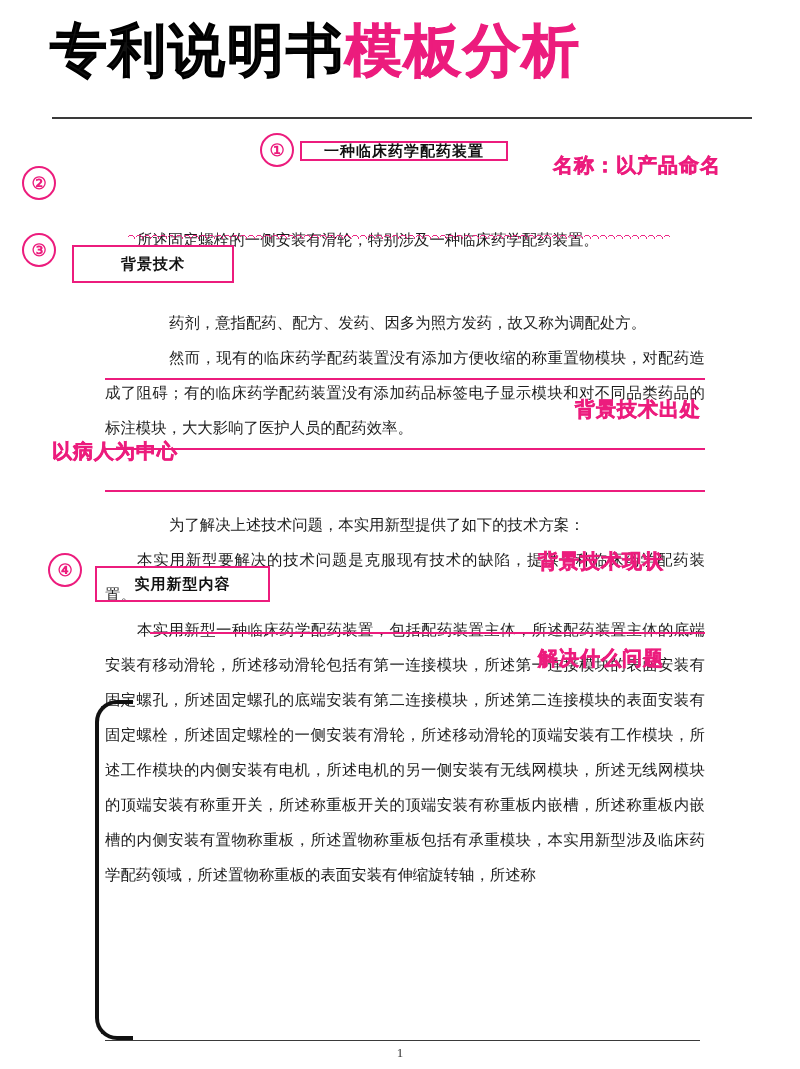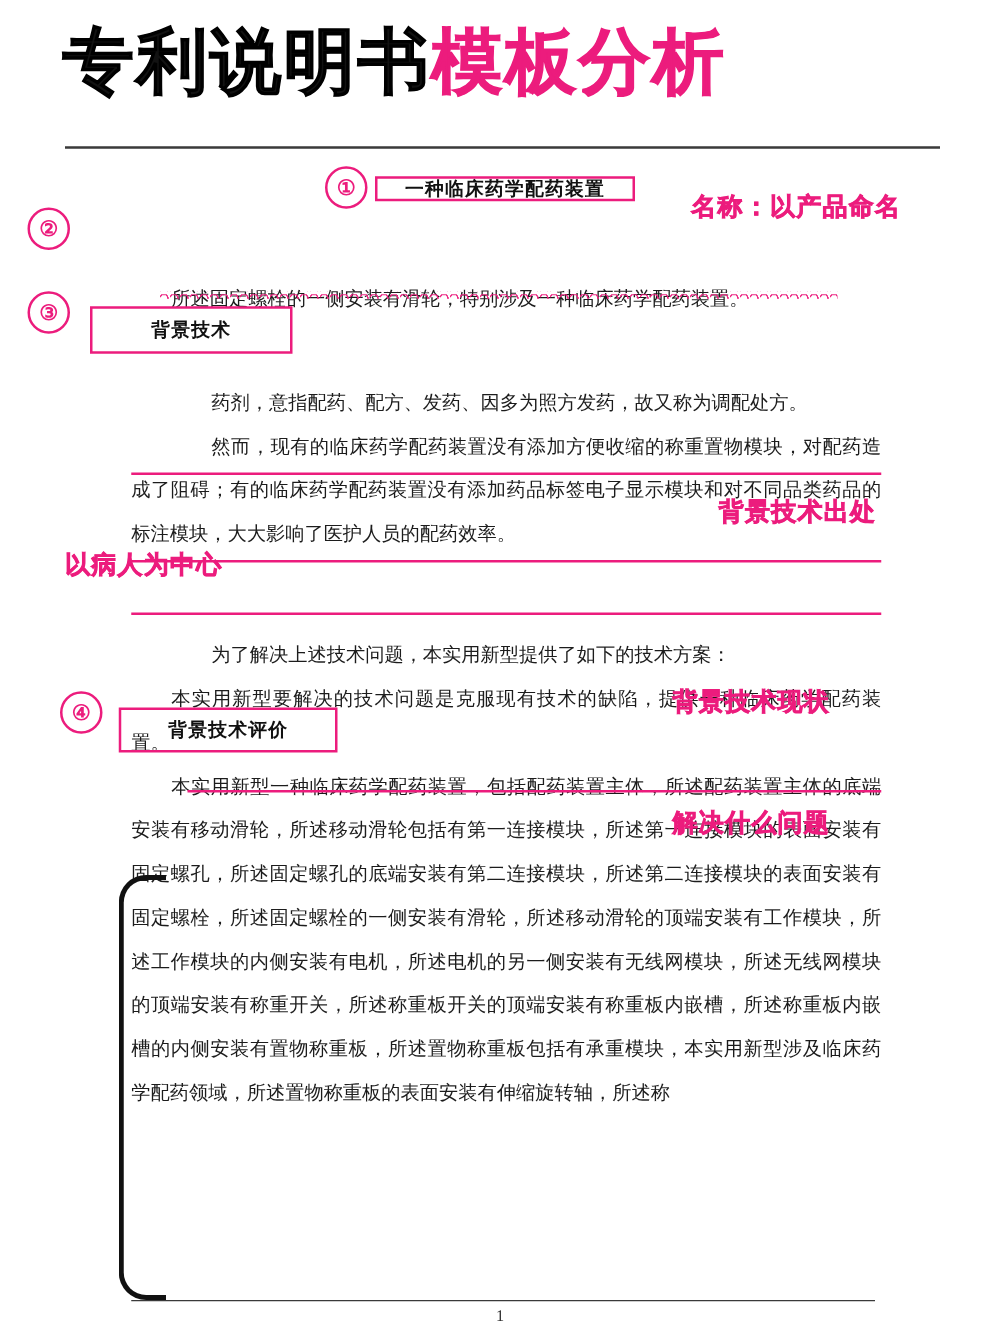--- a/index.html
+++ b/index.html
@@ -173,21 +173,21 @@
 
   <div class="uline" style="left:105px;top:378px;width:600px"></div>
   <div class="uline" style="left:105px;top:448px;width:600px"></div>
   <div class="pink-note" style="left:575px;top:396px">背景技术出处</div>
   <div class="pink-note" style="left:52px;top:438px">以病人为中心</div>
 
   <div class="uline" style="left:105px;top:490px;width:600px"></div>
   <div class="pink-note" style="left:538px;top:548px">背景技术现状</div>
 
   <div class="circle-num" style="left:48px;top:553px">④</div>
-  <div class="pink-box" style="left:95px;top:566px;width:175px;height:36px">背景技术评价</div>
+  <div class="pink-box" style="left:95px;top:566px;width:175px;height:36px">实用新型内容</div>
 
   <div class="uline" style="left:150px;top:632px;width:555px"></div>
   <div class="pink-note" style="left:538px;top:645px">解决什么问题</div>
 
   <div class="brace-big" style="left:95px;top:700px;height:340px"></div>
 
   <div class="bottom-rule"></div>
   <div class="page-num">1</div>
 </div>
 

